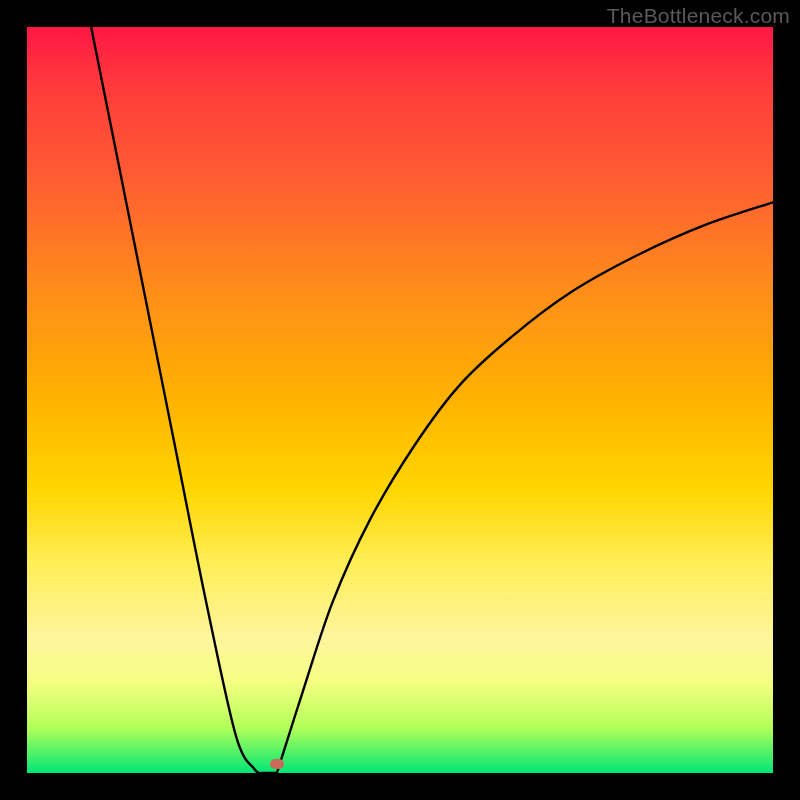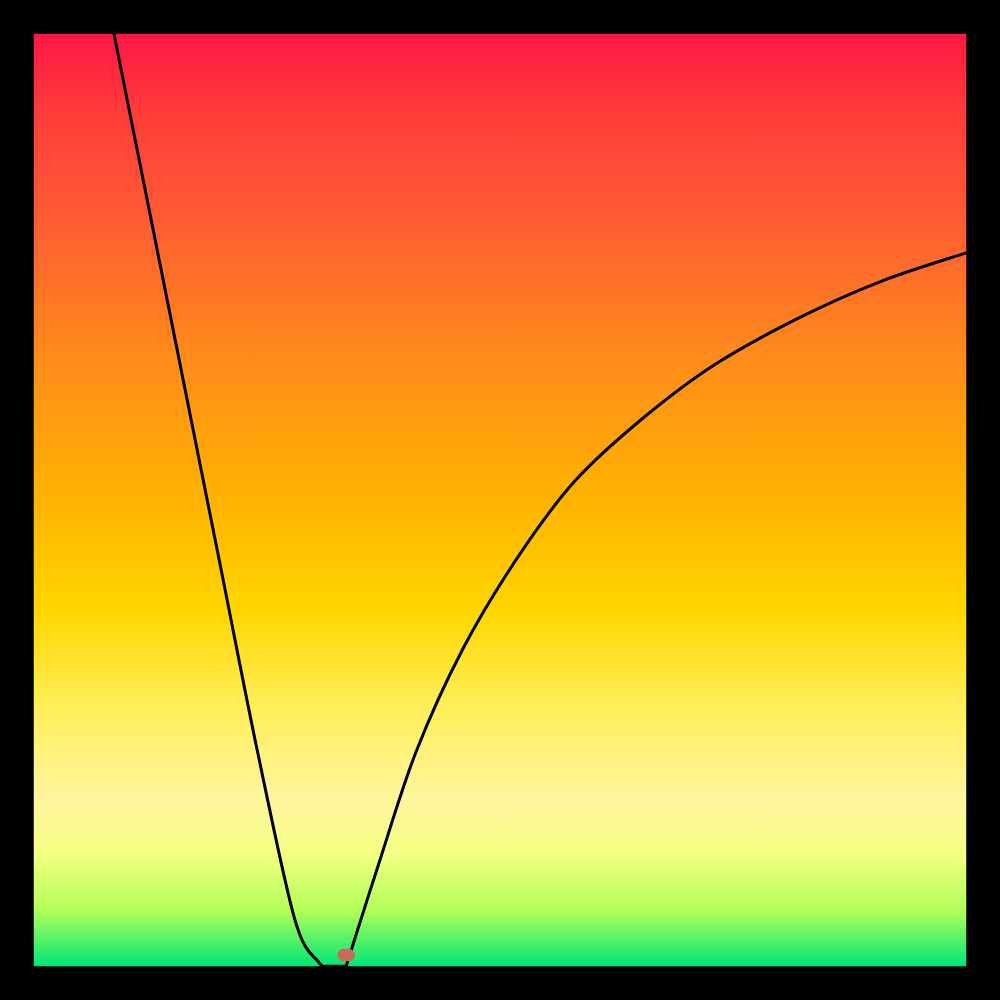--- a/index.html
+++ b/index.html
@@ -68,13 +68,14 @@
 </head>
 <body>
 
 <div class="frame">
   <div class="plot">
     <svg class="curve" viewBox="0 0 746 746" preserveAspectRatio="none">
       <path id="curve-path" fill="none" stroke="#000" stroke-width="2.4" stroke-linejoin="round" stroke-linecap="round" d="M 64.16 0.00 C 68.38 21.14, 80.32 80.82, 89.52 126.82 C 98.72 172.82, 109.41 226.29, 119.36 276.02 C 129.31 325.75, 139.25 375.49, 149.20 425.22 C 159.15 474.95, 169.09 527.17, 179.04 574.42 C 188.99 621.67, 200.80 680.73, 208.88 708.70 C 216.96 736.68, 223.18 736.05, 227.53 742.27 C 231.88 748.49, 233.75 745.38, 234.99 746.00 L 234.99 746.00 L 249.91 746.00 C 249.91 746.00, 245.56 759.68, 249.91 746.00 C 254.26 732.32, 266.69 692.54, 276.02 663.94 C 285.34 635.34, 294.67 603.02, 305.86 574.42 C 317.05 545.82, 329.48 518.47, 343.16 492.36 C 356.84 466.25, 373.00 440.14, 387.92 417.76 C 402.84 395.38, 416.52 376.11, 432.68 358.08 C 448.84 340.05, 466.25 325.13, 484.90 309.59 C 503.55 294.05, 523.44 278.51, 544.58 264.83 C 565.72 251.15, 589.34 238.72, 611.72 227.53 C 634.10 216.34, 656.48 206.39, 678.86 197.69 C 701.24 188.99, 734.81 179.04, 746.00 175.31"></path>
     </svg>
     <div id="marker" class="marker" style="left: 249.91px; top: 737.048px; background: rgb(201, 106, 90);"></div>
   </div>
+  <div class="watermark">TheBottleneck.com</div>
 </div>
 
 </body></html>

